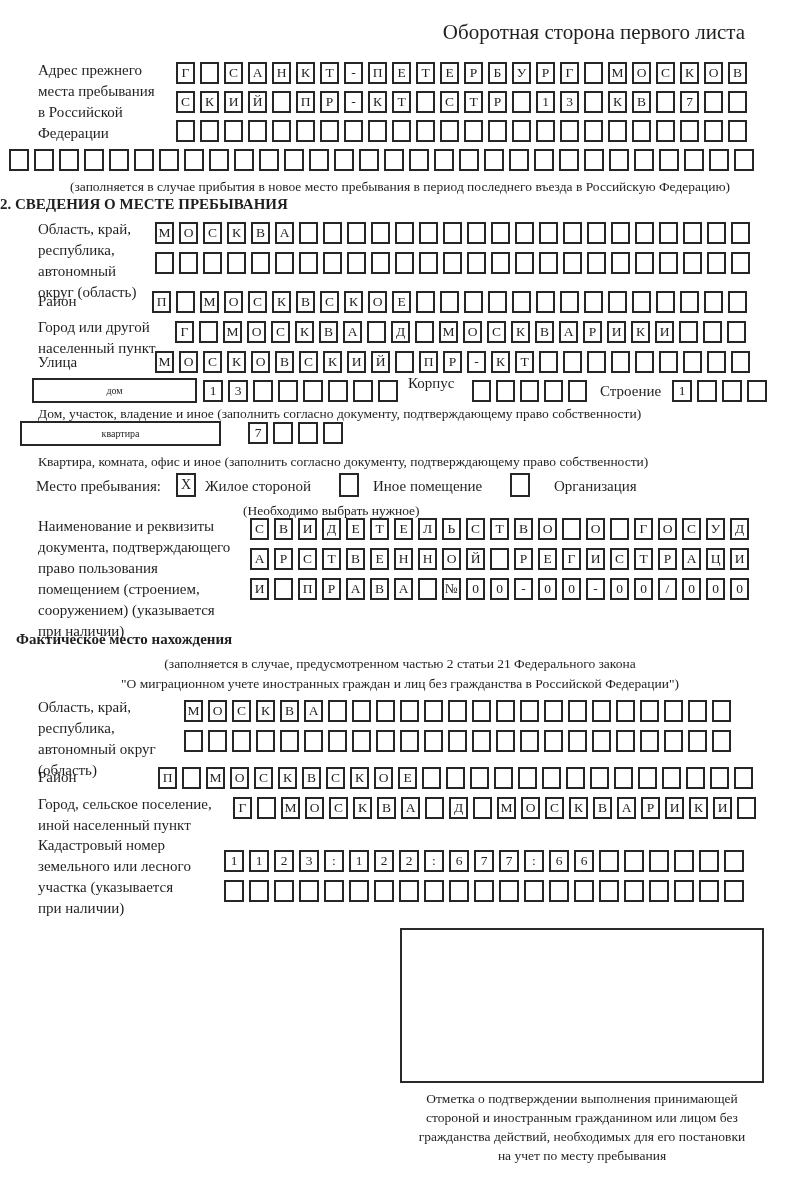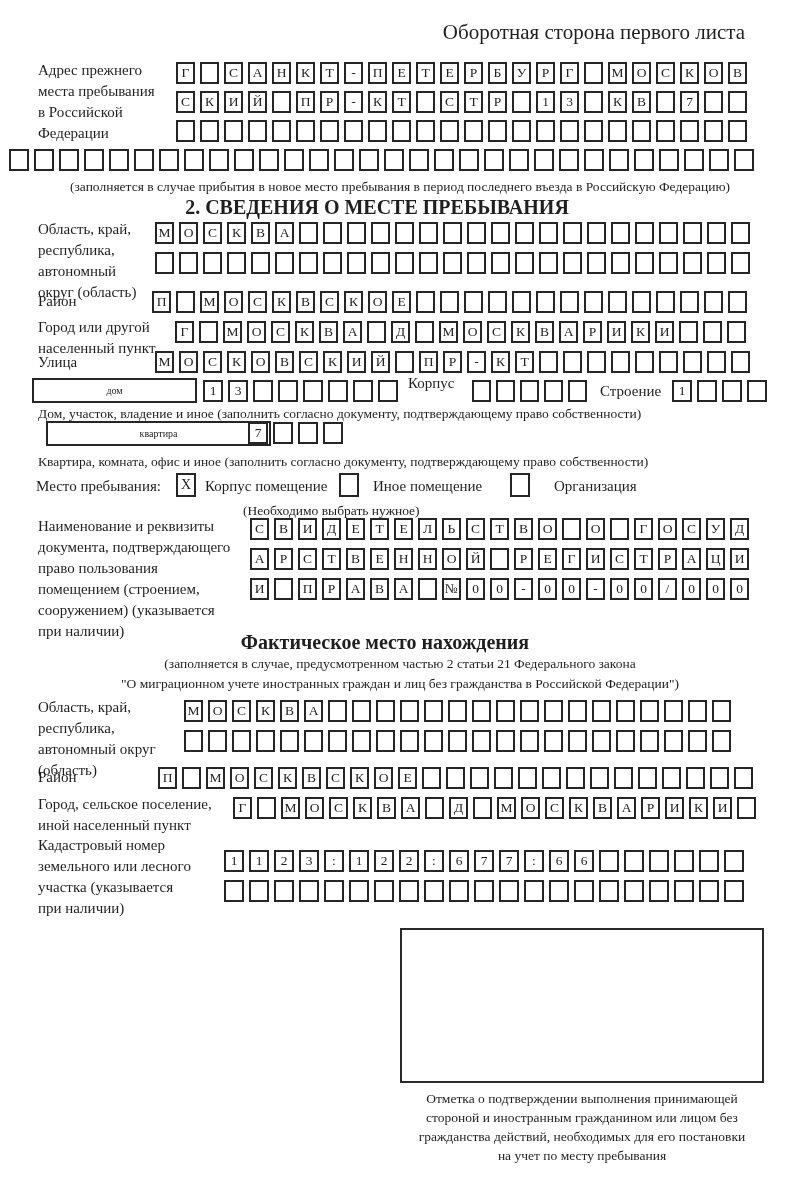--- a/index.html
+++ b/index.html
@@ -15,21 +15,21 @@
   .cellrow { position:absolute; display:flex; gap:5px; }
   .cell {
     flex:0 0 19px; width:19px; height:22px;
     border:2px solid #262626; background:#fff;
     display:flex; align-items:center; justify-content:center;
     font-size:13.5px; line-height:1;
   }
   .cellrow.p25 .cell { flex-basis:20px; width:20px; }
   .note { position:absolute; font-size:13.5px; line-height:20px; white-space:pre-line; }
   .center { left:0; width:800px; text-align:center; }
-  .title { position:absolute; left:0; width:754px; text-align:center; font-weight:bold; font-size:20px; }
+  .title { position:absolute; left:0; width:754px; font-weight:bold; font-size:15px; }
   .fieldbox {
     position:absolute; border:2px solid #262626; background:#fff;
     display:flex; align-items:center; justify-content:center; font-size:10px;
   }
   .chk {
     position:absolute; width:20px; height:24px; border:2px solid #262626; background:#fff;
     display:flex; align-items:center; justify-content:center; font-size:14px;
   }
   .stamp-box { position:absolute; left:400px; top:928px; width:364px; height:155px; border:2px solid #2a2a2a; background:#fff; }
   .caption { position:absolute; left:390px; top:1089px; width:384px; font-size:13.5px; line-height:19px; text-align:center; white-space:pre-line; }
@@ -326,32 +326,32 @@
     </div>
   <div class="inline-lbl" style="left:600px; top:380px;">Строение</div>
   <div class="cellrow p25" style="left:672px; top:380px;">
       <span class="cell">1</span>
       <span class="cell"></span>
       <span class="cell"></span>
       <span class="cell"></span>
     </div>
   <div class="note" style="left:38px; top:404px;">Дом, участок, владение и иное (заполнить согласно документу, подтверждающему право собственности)</div>
 
-  <div class="fieldbox" style="left:46px; top:421px; width:225px; height:25px;">квартира</div>
+  <div class="fieldbox" style="left:20px; top:421px; width:201px; height:25px;">квартира</div>
   <div class="cellrow p25" style="left:248px; top:422px;">
       <span class="cell">7</span>
       <span class="cell"></span>
       <span class="cell"></span>
       <span class="cell"></span>
     </div>
   <div class="note" style="left:38px; top:452px;">Квартира, комната, офис и иное (заполнить согласно документу, подтверждающему право собственности)</div>
 
   <div class="inline-lbl" style="left:36px; top:475px;">Место пребывания:</div>
   <div class="chk" style="left:176px; top:473px;">X</div>
-  <div class="inline-lbl" style="left:205px; top:475px;">Корпус помещение</div>
+  <div class="inline-lbl" style="left:205px; top:475px;">Жилое стороной</div>
   <div class="chk" style="left:339px; top:473px;"></div>
   <div class="inline-lbl" style="left:373px; top:475px;">Иное помещение</div>
   <div class="chk" style="left:510px; top:473px;"></div>
   <div class="inline-lbl" style="left:554px; top:475px;">Организация</div>
   <div class="note" style="left:243px; top:501px;">(Необходимо выбрать нужное)</div>
 
   <div class="lbl" style="left:38px; top:516px;">Наименование и реквизиты
 документа, подтверждающего
 право пользования
 помещением (строением,

